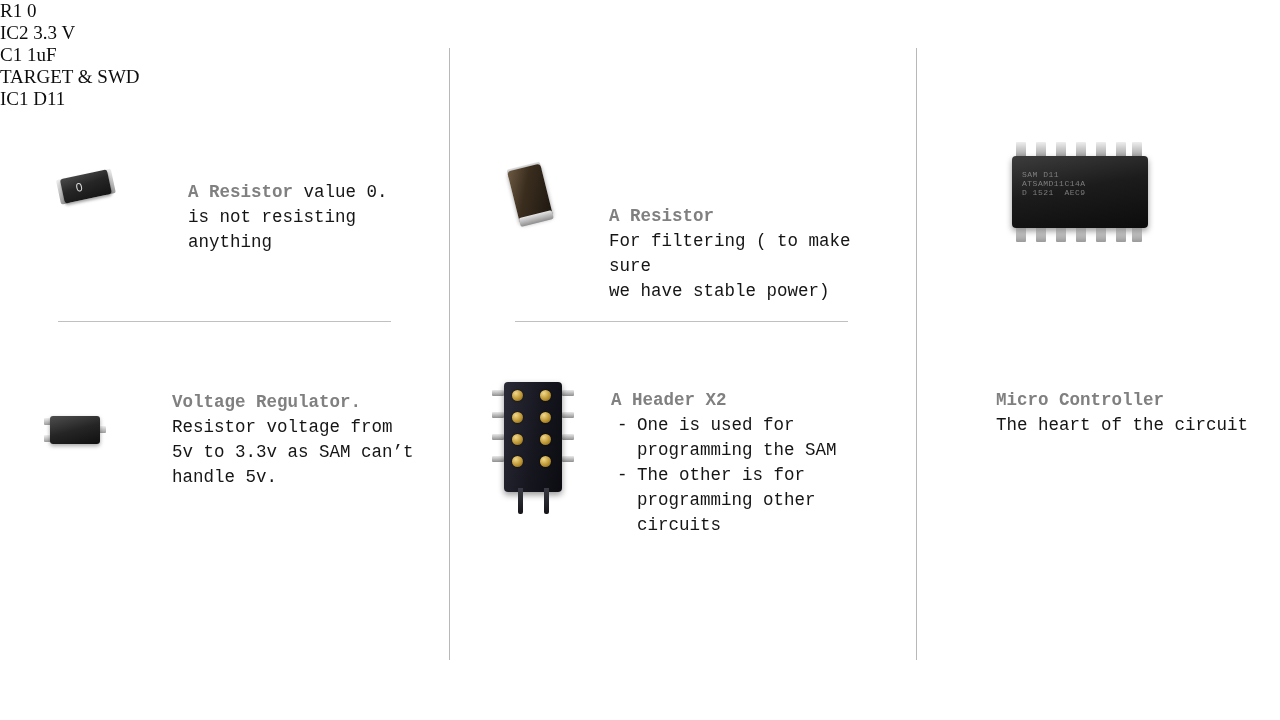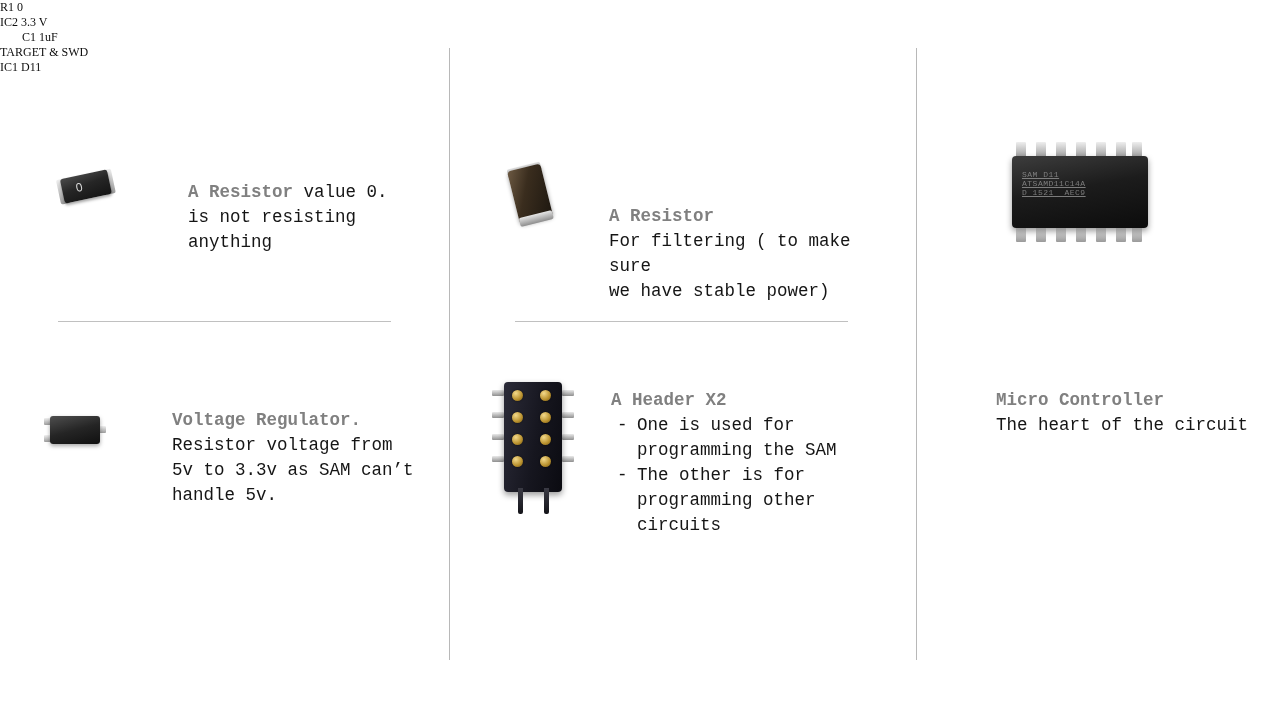--- a/index.html
+++ b/index.html
@@ -38,21 +38,21 @@
   }
   .hrule.r1 { left: 58px;  top: 321px; width: 333px; }
   .hrule.r2 { left: 515px; top: 321px; width: 333px; }
 
   .block {
     position: absolute;
   }
 
   .caption {
     font-family: "Liberation Serif", serif;
-    font-size: 12px;
+    font-size: 19px;
     color: #0d0d0d;
     white-space: nowrap;
   }
 
   .desc {
     font-size: 17.5px;
     line-height: 25px;
     color: #151515;
     font-family: Liberation Mono, monospace;
   }
@@ -190,21 +190,20 @@
   .soic .txt {
     position: absolute; left: 22px; top: 30px;
     width: 116px;
     font-family: "Liberation Mono", monospace;
     font-size: 8px;
     line-height: 9px;
     color: #8d8d8d;
     opacity: .85;
     letter-spacing: .5px;
     white-space: pre;
-    text-decoration: underline;
   }
 </style>
 </head>
 <body>
 
 <div class="slide">
 
   <div class="vrule col1"></div>
   <div class="vrule col2"></div>
   <div class="hrule r1"></div>
@@ -228,35 +227,35 @@
   <div class="block" style="left:42px; top:408px;">
     <div class="part sot23" style="left:0; top:0;">
       <div class="pin p1"></div>
       <div class="pin p2"></div>
       <div class="pin p3"></div>
       <div class="body"></div>
     </div>
   </div>
   <div class="caption" style="left:42px; top:512px;">IC2 3.3 V</div>
 
-  <div class="block desc" style="left:172px; top:408px; width:270px;">
+  <div class="block desc" style="left:172px; top:390px; width:270px;">
     <span class="head">Voltage Regulator.</span>
     <span> Resistor voltage from</span><br>
     <span>5v to 3.3v as SAM can’t</span><br>
     <span>handle 5v.</span>
   </div>
 
   <div class="block" style="left:505px; top:162px;">
     <div class="part capacitor" style="left:0; top:0;">
       <div class="cap t"></div>
       <div class="body"></div>
       <div class="cap b"></div>
     </div>
   </div>
-  <div class="caption" style="left:502px; top:256px;margin-left:22px;">C1 1uF</div>
+  <div class="caption" style="left:502px; top:256px;">C1 1uF</div>
 
   <div class="block desc" style="left:609px; top:204px; width:268px;">
     <span class="head">A Resistor</span>
     <span>For filtering ( to make sure</span><br>
     <span>we have stable power)</span>
   </div>
 
   <div class="block" style="left:486px; top:374px;">
     <div class="part header2x" style="left:0; top:0;">
       <div class="leg l" style="top:16px;"></div>

